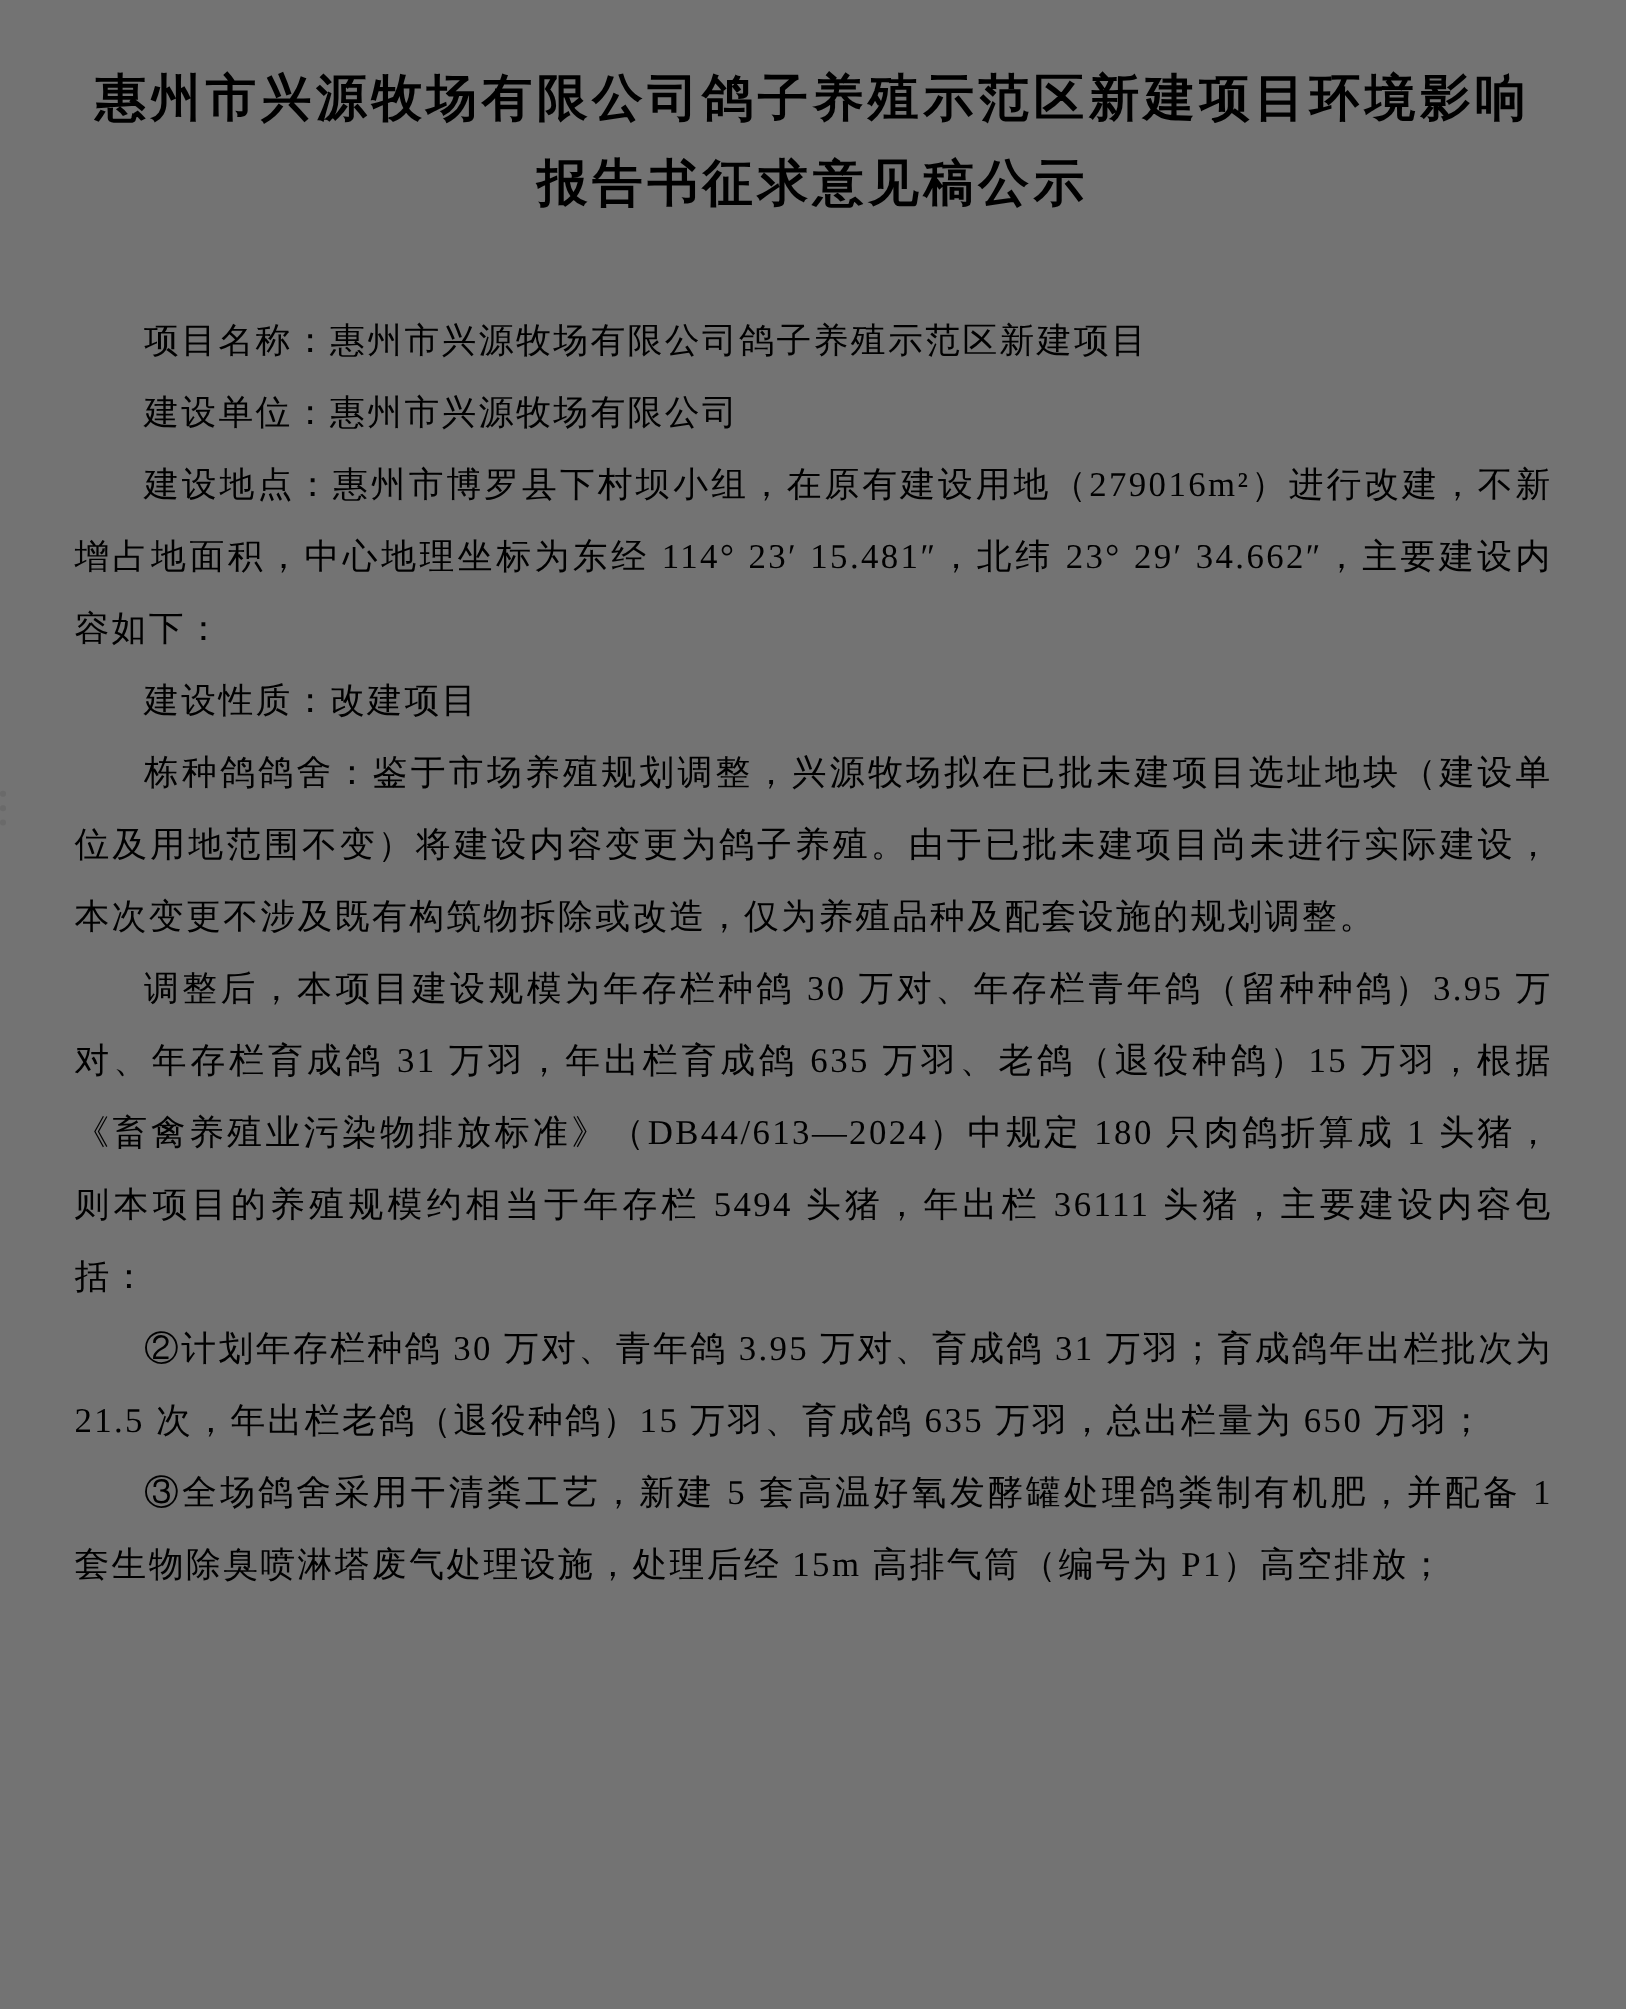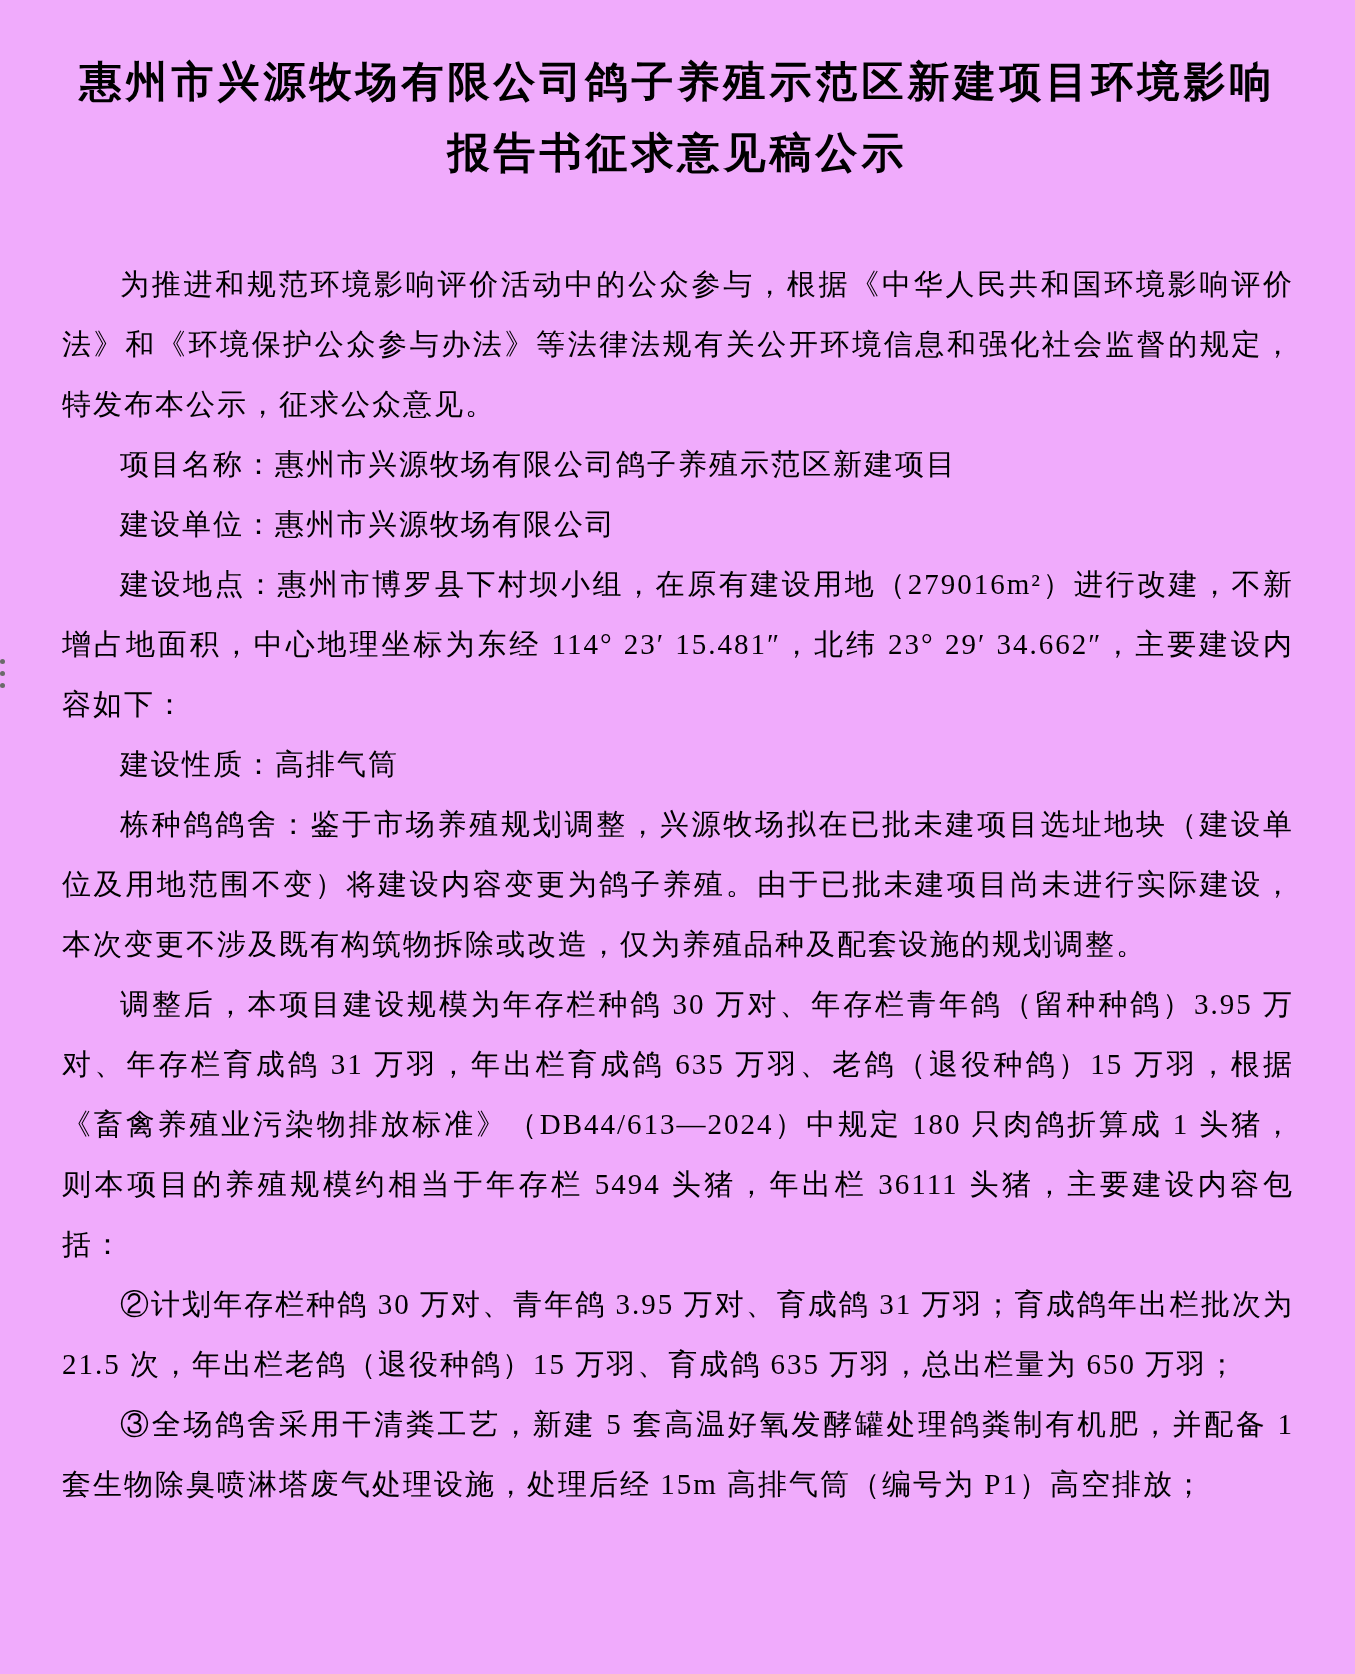--- a/index.html
+++ b/index.html
@@ -4,21 +4,21 @@
 <style>
   html, body {
     margin: 0;
     padding: 0;
     background: #ffffff;
   }
   .page {
     position: relative;
     width: 1355px;
     height: 1674px;
-    background: #f0abfc;
+    background: #737373;
     color: #000000;
     font-family: "Liberation Serif", "DejaVu Serif", serif;
     overflow: hidden;
   }
   .doc-title {
     margin: 46px 62px 0 62px;
     font-family: "Liberation Sans", "DejaVu Sans", sans-serif;
     font-weight: bold;
     font-size: 42px;
     line-height: 71px;
@@ -73,24 +73,23 @@
     <span class="dot"></span>
     <span class="dot"></span>
   </div>
 
   <h1 class="doc-title">
     <span class="title-line">惠州市兴源牧场有限公司鸽子养殖示范区新建项目环境影响</span>
     <span class="title-line">报告书征求意见稿公示</span>
   </h1>
 
   <div class="doc-body">
-    <p class="para">为推进和规范环境影响评价活动中的公众参与，根据《中华人民共和国环境影响评价法》和《环境保护公众参与办法》等法律法规有关公开环境信息和强化社会监督的规定，特发布本公示，征求公众意见。</p>
     <p class="para">项目名称：惠州市兴源牧场有限公司鸽子养殖示范区新建项目</p>
     <p class="para">建设单位：惠州市兴源牧场有限公司</p>
     <p class="para">建设地点：惠州市博罗县下村坝小组，在原有建设用地（279016m²）进行改建，不新增占地面积，中心地理坐标为东经 114° 23′ 15.481″，北纬 23° 29′ 34.662″，主要建设内容如下：</p>
-    <p class="para">建设性质：高排气筒</p>
+    <p class="para">建设性质：改建项目</p>
     <p class="para">栋种鸽鸽舍：鉴于市场养殖规划调整，兴源牧场拟在已批未建项目选址地块（建设单位及用地范围不变）将建设内容变更为鸽子养殖。由于已批未建项目尚未进行实际建设，本次变更不涉及既有构筑物拆除或改造，仅为养殖品种及配套设施的规划调整。</p>
     <p class="para">调整后，本项目建设规模为年存栏种鸽 30 万对、年存栏青年鸽（留种种鸽）3.95 万对、年存栏育成鸽 31 万羽，年出栏育成鸽 635 万羽、老鸽（退役种鸽）15 万羽，根据《畜禽养殖业污染物排放标准》（DB44/613—2024）中规定 180 只肉鸽折算成 1 头猪，则本项目的养殖规模约相当于年存栏 5494 头猪，年出栏 36111 头猪，主要建设内容包括：</p>
     <p class="para">②计划年存栏种鸽 30 万对、青年鸽 3.95 万对、育成鸽 31 万羽；育成鸽年出栏批次为 21.5 次，年出栏老鸽（退役种鸽）15 万羽、育成鸽 635 万羽，总出栏量为 650 万羽；</p>
     <p class="para">③全场鸽舍采用干清粪工艺，新建 5 套高温好氧发酵罐处理鸽粪制有机肥，并配备 1 套生物除臭喷淋塔废气处理设施，处理后经 15m 高排气筒（编号为 P1）高空排放；</p>
   </div>
 
 </div>
 
 </body></html>

